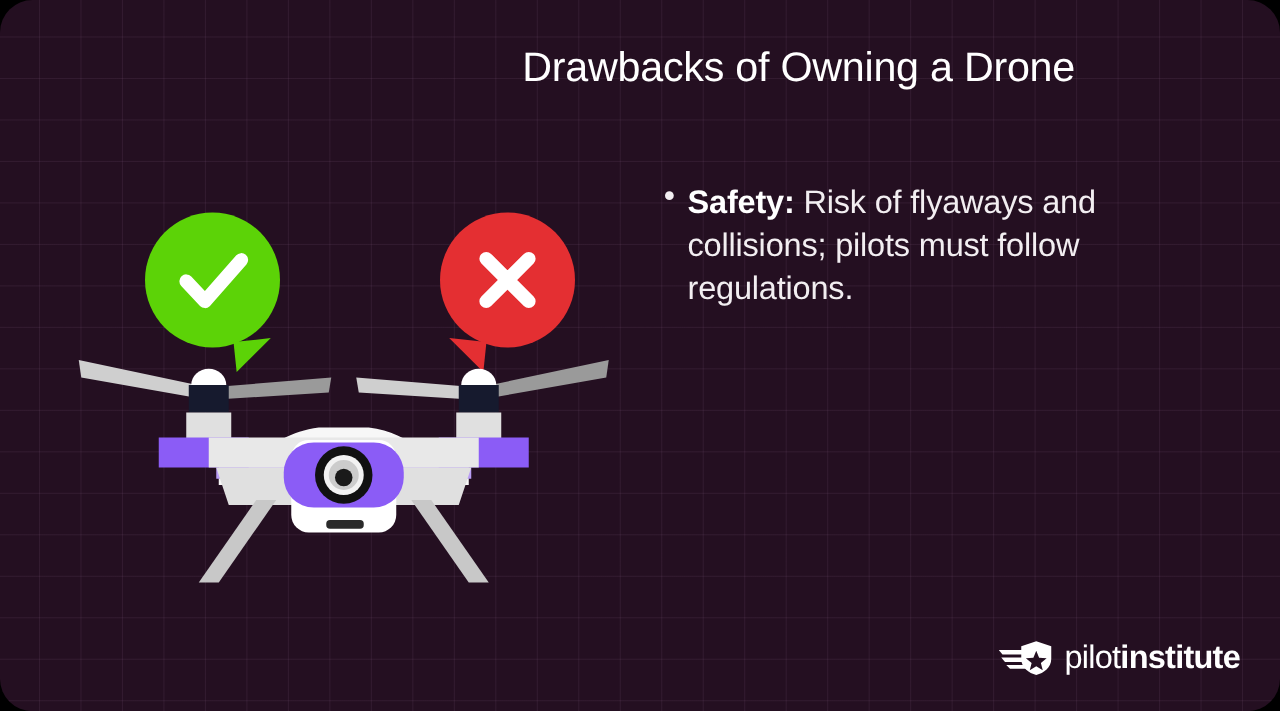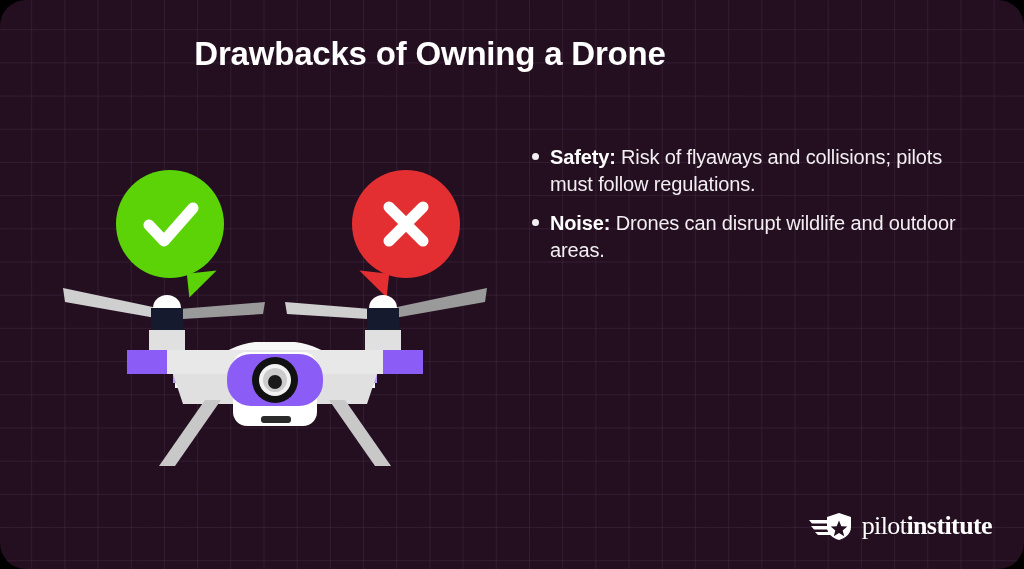--- a/index.html
+++ b/index.html
@@ -28,44 +28,44 @@
     border-radius: 26px;
     overflow: hidden;
   }
 
   
   .title {
     position: absolute;
     top: 36px;
     left: 0;
     width: 860px;
-    text-align: center;
+    text-align: right;
     color: #ffffff;
     font-size: 33px;
-    font-weight: bold;
+    font-weight: normal;
     letter-spacing: -0.2px;
     line-height: 1.1;
   }
 
   
   .bullets {
     position: absolute;
     left: 528px;
     top: 144px;
     width: 460px;
     margin: 0;
     padding: 0;
     list-style: none;
   }
   .bullet-item {
     position: relative;
     padding-left: 22px;
     margin-bottom: 13px;
     color: #f2eef1;
-    font-size: 20px;
+    font-size: 26px;
     line-height: 1.33;
     letter-spacing: -0.15px;
   }
   .bullet-item::before {
     content: "";
     position: absolute;
     left: 4px;
     top: 9px;
     width: 7px;
     height: 7px;
@@ -123,21 +123,20 @@
   }
 
   
   .logo {
     position: absolute;
     right: 32px;
     bottom: 28px;
     display: flex;
     align-items: center;
     gap: 9px;
-    font-family: Liberation Serif, serif;
   }
   .logo-mark { display: block; }
   .logo-word {
     color: #ffffff;
     font-size: 26px;
     letter-spacing: -0.6px;
     white-space: nowrap;
   }
   .logo-word .w-pilot { font-weight: normal; }
   .logo-word .w-institute { font-weight: bold; }
@@ -212,23 +211,20 @@
       <circle cx="220" cy="102" r="7" fill="#1a1a1a"></circle>
 
       <rect x="206" y="136" width="30" height="7" rx="3" fill="#2a2a2a"></rect>
     </svg>
   </div>
 
   <ul class="bullets">
     <li class="bullet-item">
       <span class="bullet-term">Safety:</span><span> Risk of flyaways and collisions; pilots must follow regulations.</span>
     </li>
-    <li class="bullet-item">
-      <span class="bullet-term">Noise:</span><span> Drones can disrupt wildlife and outdoor areas.</span>
-    </li>
   </ul>
 
   <div class="logo">
     <svg class="logo-mark" width="44" height="30" viewBox="0 0 44 30">
 
       <path d="M0 9 L22 9 L22 12.5 L3 12.5 Z" fill="#ffffff"></path>
       <path d="M2 15 L22 15 L22 18.5 L5 18.5 Z" fill="#ffffff"></path>
       <path d="M6 21 L22 21 L22 24 L9 24 Z" fill="#ffffff"></path>
 
       <path d="M30 2 L42 6 L42 16 C42 23 36 27.5 30 29 C24 27.5 18 23 18 16 L18 6 Z" fill="#ffffff"></path>

